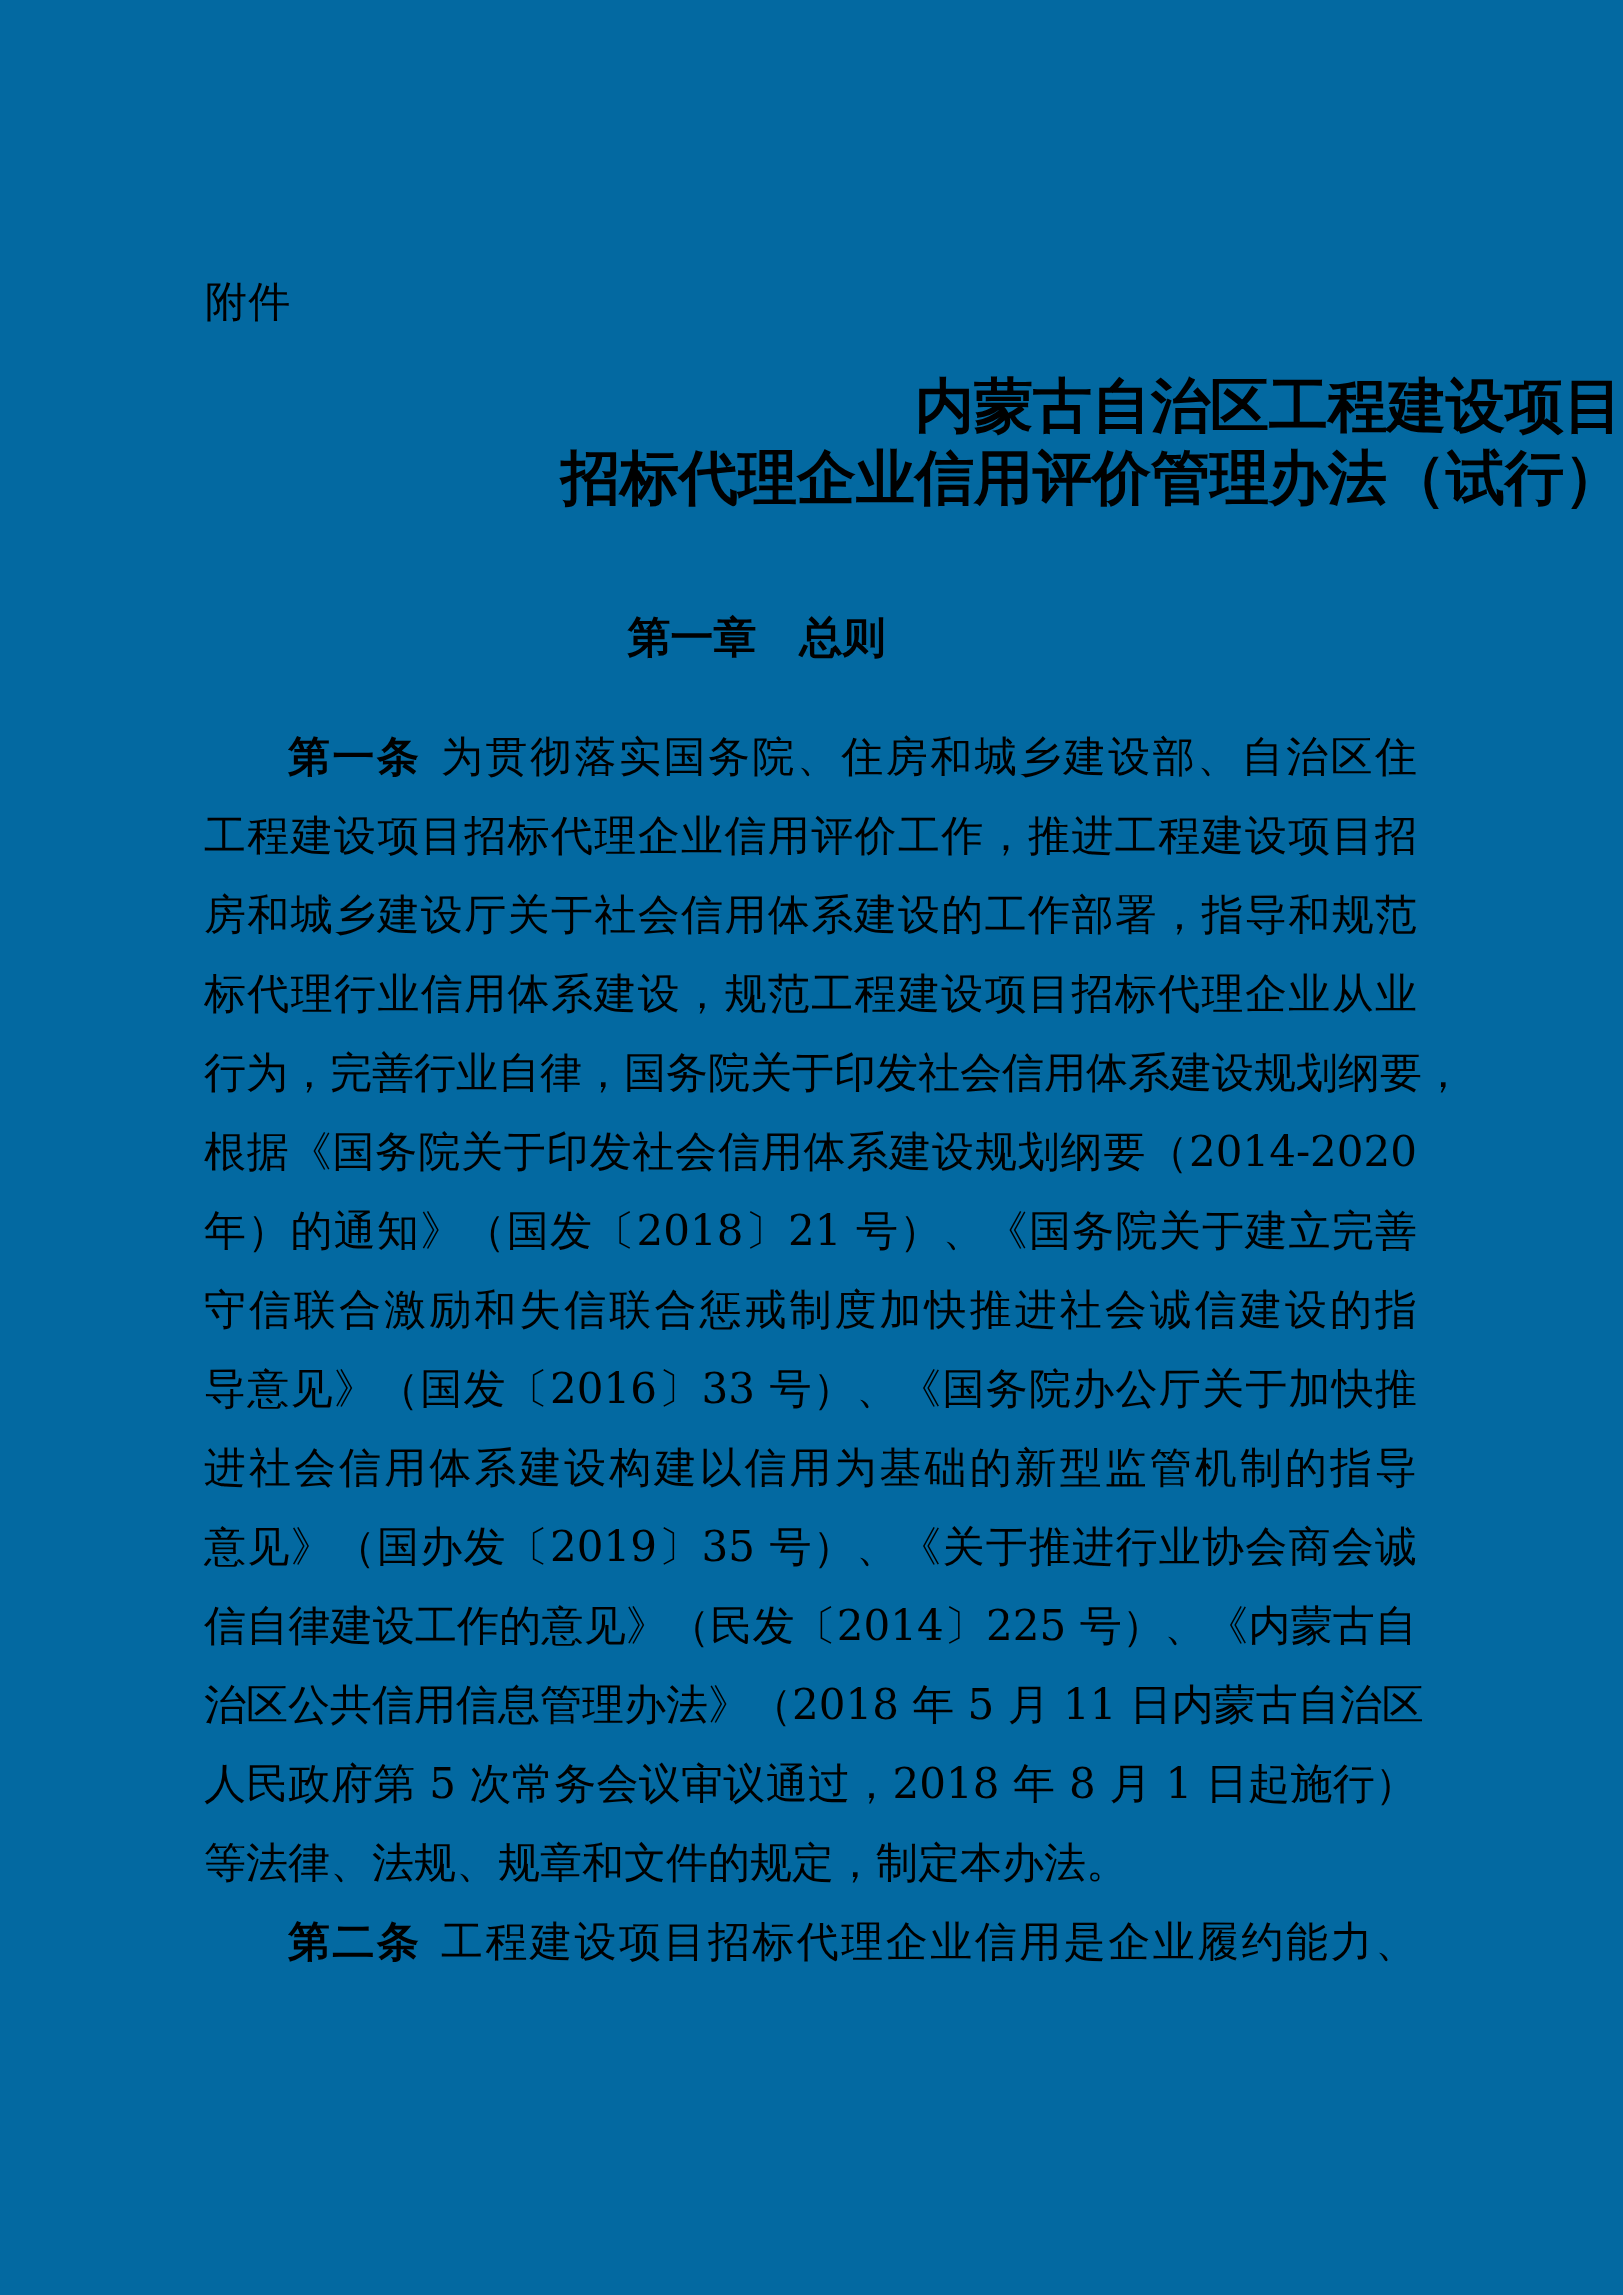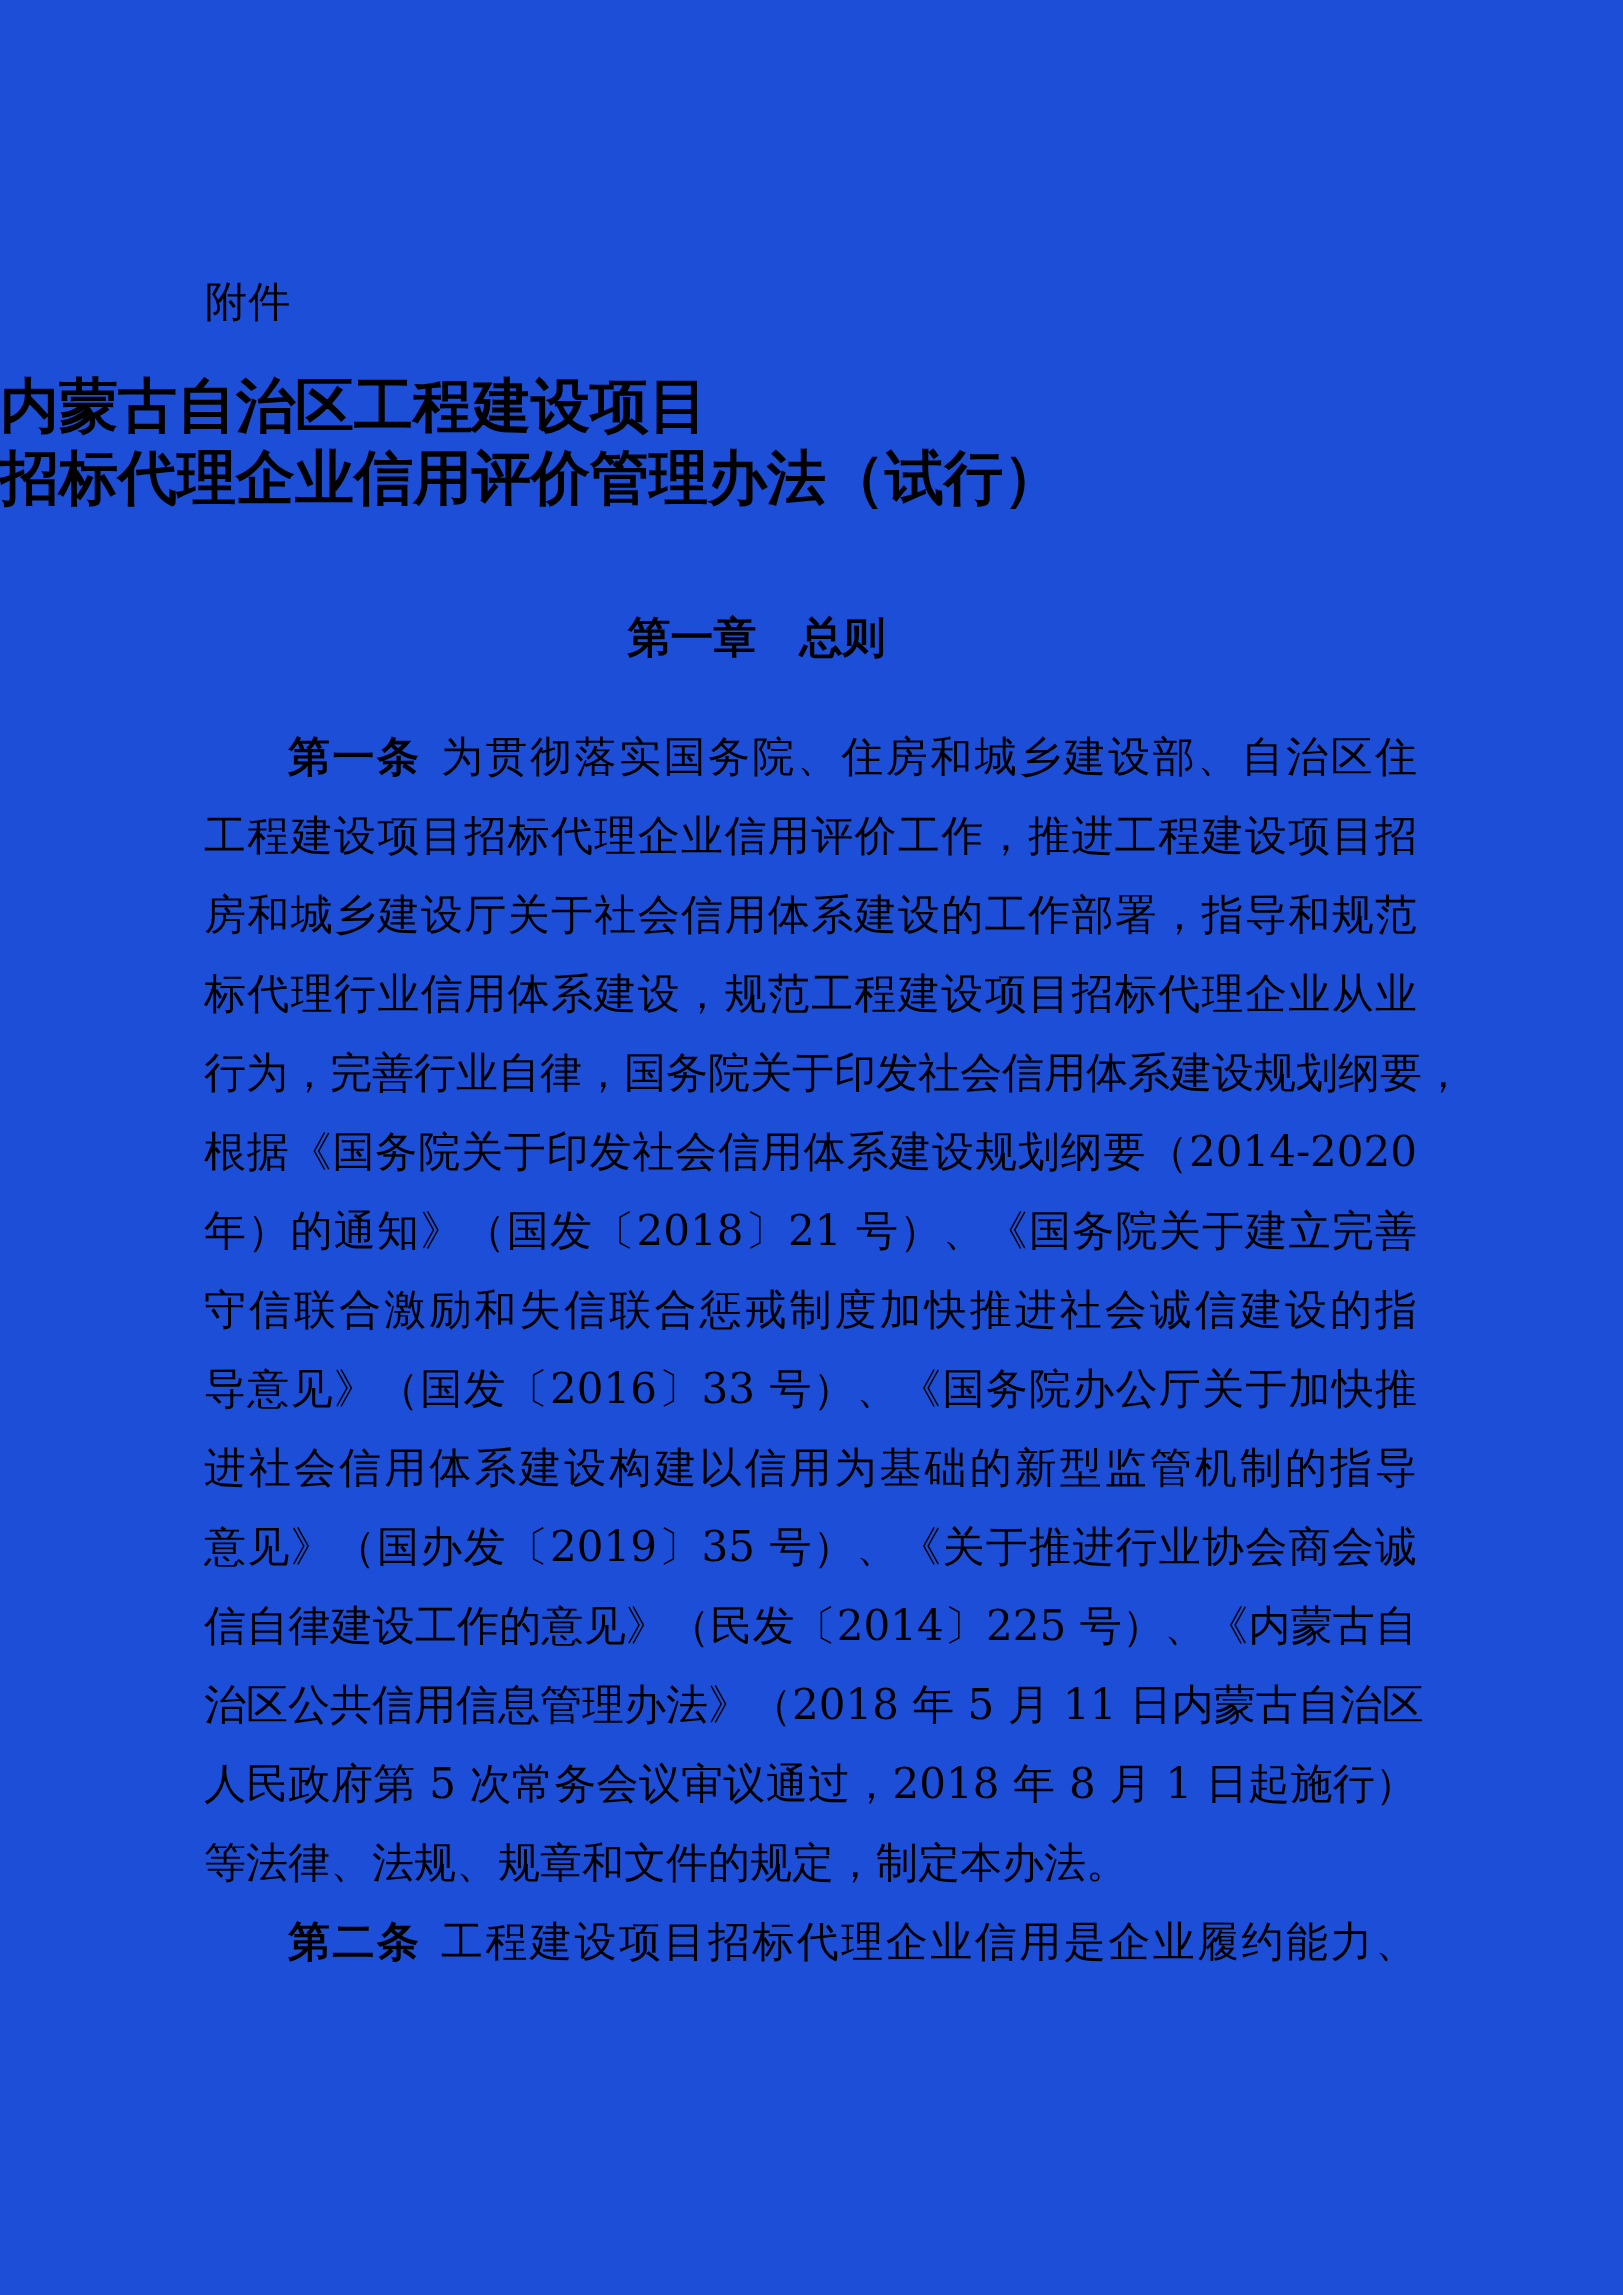--- a/index.html
+++ b/index.html
@@ -7,37 +7,37 @@
     width: 1623px;
     height: 2295px;
     background: #ffffff;
     color: #000000;
     position: relative;
     font-family: "DejaVu Serif", "Liberation Serif", serif;
   }
   .page {
     position: absolute;
     inset: 0;
-    background: #1d4ed8;
+    background: #0369a1;
     overflow: hidden;
   }
   .attachment {
     position: absolute;
     left: 205px;
     top: 281px;
     font-size: 42px;
     line-height: 1;
     letter-spacing: 1.3px;
   }
   .title-block {
     position: absolute;
     left: 0;
     top: 370px;
     width: 1623px;
-    text-align: left;
+    text-align: right;
     font-weight: 700;
     font-size: 59px;
     line-height: 72px;
     white-space: nowrap;
   }
   .chapter-heading {
     position: absolute;
     left: 0;
     top: 612px;
     width: 1513px;

